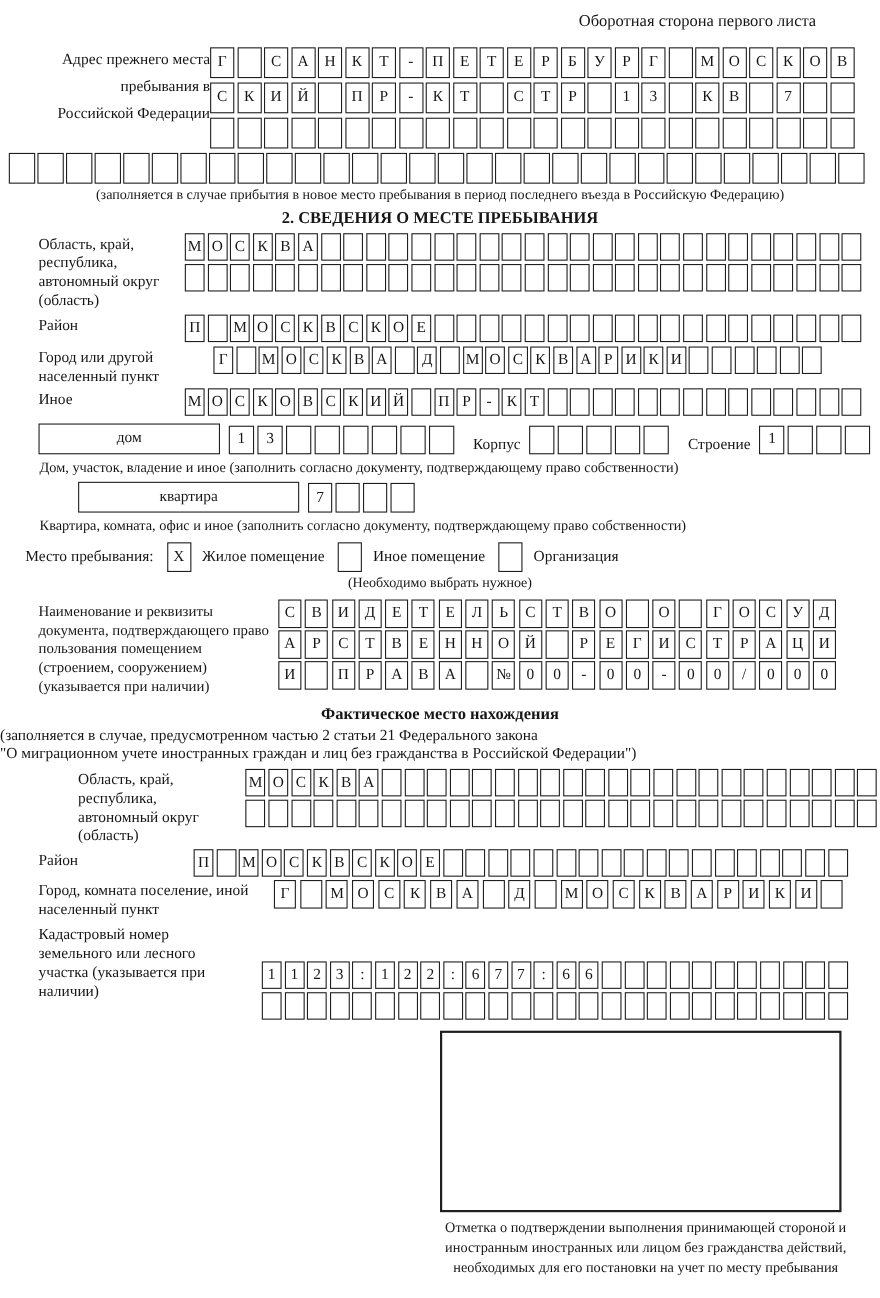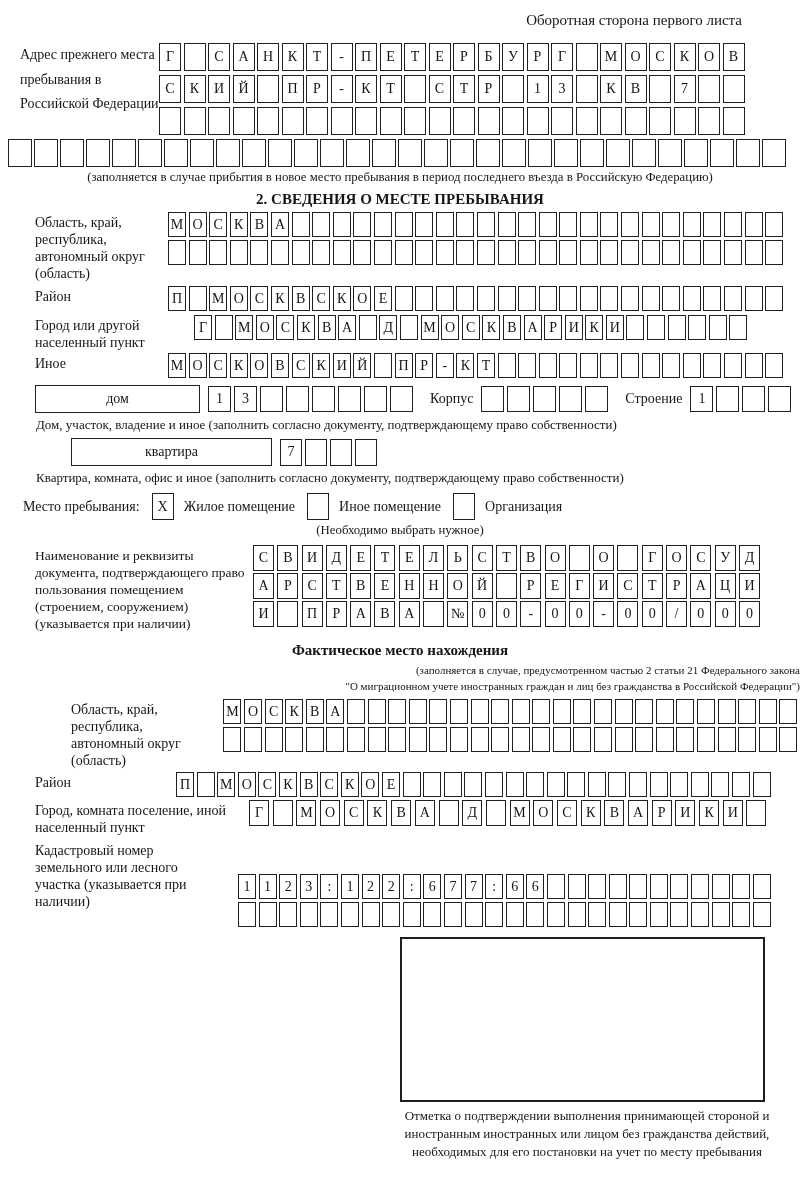--- a/index.html
+++ b/index.html
@@ -18,52 +18,52 @@
     font-size:14px; line-height:1;
   }
   .cells-a .cell { width:22px; height:28px; margin-right:2.5px; }   
   .cells-b .cell { width:24px; height:28px; margin-right:2px; }     
   .cells-s .cell { width:18px; height:25px; margin-right:2.6px; }   
   .cells-g3 .cell{ width:20px; height:26px; margin-right:3.7px; }
   .cells-d .cell { width:23px; height:26px; margin-right:3px; }     
   .cells-q .cell { width:22px; height:27px; margin-right:3px; }
   .cells-m .cell { width:21px; height:26px; margin-right:3.3px; }   
 
-  .addr { display:flex; margin:14px 0 0 20px; }
+  .addr { display:flex; margin:14px 0 0 52px;text-align:right; }
   .addr-label { width:139px; font-size:14px; line-height:1.75; }
   .addr-rows  { display:flex; flex-direction:column; gap:4px; }
   .row4 { margin:4px 0 0 8px; }
   .center-note { text-align:center; font-size:12.8px; margin-top:3px; }
   .sec-title { text-align:center; font-weight:bold; font-size:15px; margin-top:6px; }
 
   .frow { display:flex; margin-left:35px;gap:16px; }
   .flabel { font-size:14px; line-height:17px; padding-top:2px; }
   .colrows { display:flex; flex-direction:column; gap:3px; }
 
   .w117 { width:117px; } .w143 { width:143px; } .w147 { width:147px; }
   .w125 { width:125px; } .w198 { width:198px; } .w187 { width:187px; }
 
-  .domrow { display:flex; align-items:center; margin:7px 0 0 35px; font-size:14px; }
+  .domrow { display:flex; align-items:flex-end; margin:7px 0 0 35px; font-size:14px; }
   .widebox { border:1.6px solid #1f1f1f; height:28px;
              display:flex; align-items:center; justify-content:center; font-size:14px; }
   .dom-box { width:165px; margin-right:8px; }
   .kv-box  { width:201px; margin-right:8px; }
   .inline-lb { margin:0 8px 0 14px; }
   .fnote { margin:4px 0 0 36px; font-size:13px; }
 
   .stayrow { display:flex; align-items:center; margin:7px 0 0 23px; font-size:14px; }
   .chk { width:22px; height:27px; border:1.6px solid #1f1f1f;
          display:flex; align-items:center; justify-content:center;
          font-size:14px; margin:0 10px 0 12px; }
   .docblk { display:flex; margin:7px 0 0 35px; }
   .doc-label { width:212px; font-size:13.5px; line-height:17px; padding-top:2px; }
   .doc-cells { display:flex; flex-direction:column; gap:2px; margin-left:6px; }
 
   .s3-title { text-align:center; font-weight:bold; font-size:15px; margin-top:10px; }
-  .s3-note { text-align:right; font-size:11px; line-height:16px; }
+  .s3-note { text-align:left; font-size:14px; line-height:16px; }
   .mt3 { margin-top:3px; } .mt4 { margin-top:4px; } .mt5 { margin-top:5px;padding-left:36px; }
   .mt2 { margin-top:2px; }
 
   .stamp { margin:10px 0 0 400px; width:365px; height:165px; border:2px solid #1f1f1f; }
   .stamp-caption { margin:5px 0 0 392px; width:390px; text-align:center;
                    font-size:13px; line-height:18px; }
 </style>
 </head>
 <body>
 

